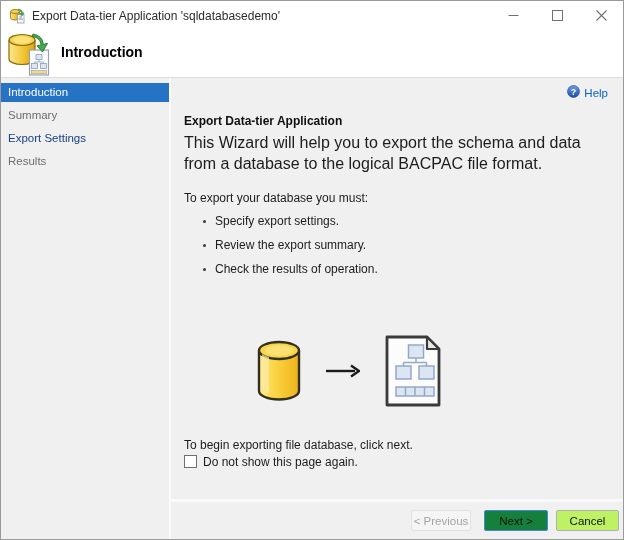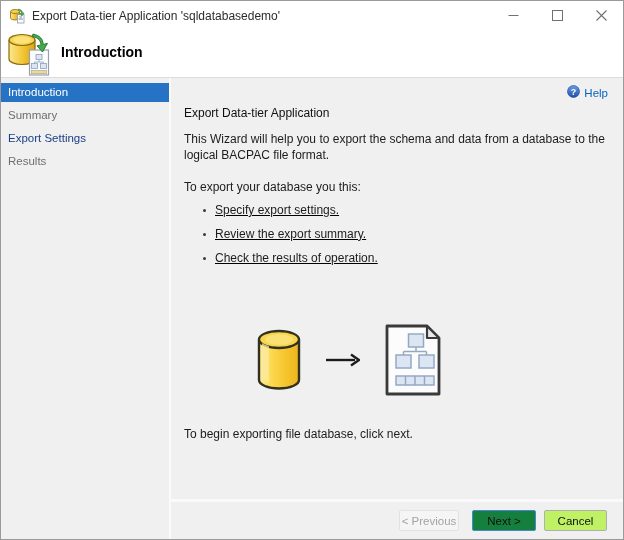--- a/index.html
+++ b/index.html
@@ -33,39 +33,39 @@
   .side-item.active { background:#2672c4; color:#fff; }
   .side-item.link { color:#1b3f87; }
   .vsep { flex:0 0 2px; background:#fafafa; }
   .right { flex:1; display:flex; flex-direction:column; min-width:0; }
   .content { flex:1; background:#f0f0f0; position:relative; padding-left:13px; overflow:hidden; }
   .hsep { flex:0 0 3px; background:#fafafa; }
 
   .help-link { position:absolute; top:7px; right:15px; display:flex; align-items:center;
     gap:4px; font-size:11.5px; color:#0563c1; cursor:pointer; }
 
-  .heading { margin-top:28px; font-size:12px; font-weight:normal; color:#101010; }
-  .intro { margin-top:12px; font-size:12px; color:#1c1c1c; max-width:425px; line-height:1.33; }
+  .heading { margin-top:36px; font-size:12px; font-weight:bold; color:#101010; }
+  .intro { margin-top:4px; font-size:16px; color:#1c1c1c; max-width:425px; line-height:1.33; }
   .list-intro { margin-top:16px; font-size:12px; color:#1c1c1c; }
-  ul.bullets { list-style:none; margin-top:9px; padding-left:31px;text-decoration:underline; }
+  ul.bullets { list-style:none; margin-top:9px; padding-left:31px; }
   ul.bullets li { font-size:12px; color:#1c1c1c; margin-bottom:10px; position:relative; }
   ul.bullets li::before { content:""; position:absolute; left:-12px; top:6px;
     width:3px; height:3px; background:#3a3a3a; border-radius:50%; }
 
   .illustration { margin:58px 0 0 72px; display:flex; align-items:center; width:max-content; }
   .arrow-wrap { margin:0 24px; }
 
   .footer-note { margin-top:26px; font-size:12px; color:#1c1c1c; }
   .checkbox-row { margin-top:3px; display:flex; align-items:center; gap:6px; }
   .checkbox { width:13px; height:13px; border:1px solid #707070; background:#fff; cursor:pointer; }
   .checkbox-label { font-size:12px; color:#1c1c1c; cursor:default; }
 
   
   .buttonbar { flex:0 0 37px; background:#f0f0f0; display:flex; align-items:center;
-    justify-content:flex-end; padding-right:16px; }
+    justify-content:flex-end; padding-right:4px; }
   .btn { height:21px; font-size:11.5px; font-family:"Liberation Sans", sans-serif;
     border-radius:2px; display:flex; align-items:center; justify-content:center; cursor:default; }
   .btn-prev { min-width:60px; background:#f5f5f5; border:1px solid #e2e2e2; color:#a3a3a3;
     margin-right:13px; }
   .btn-next { min-width:64px; background:#15803d; border:1px solid #4288d5; color:#101010;
     margin-right:8px; }
   .btn-cancel { min-width:63px; background:#bef264; border:1px solid #afafaf; color:#101010; }
 </style>
 </head>
 <body>
@@ -170,21 +170,21 @@
               </defs>
               <circle cx="6.5" cy="6.5" r="6" fill="url(#qg)" stroke="#1b448c" stroke-width="0.6"></circle>
               <text x="6.5" y="9.6" text-anchor="middle" font-size="9" font-weight="bold" fill="#fff" font-family="Liberation Sans, sans-serif">?</text>
             </svg>
           </span>
           <span>Help</span>
         </div>
 
         <div class="heading">Export Data-tier Application</div>
         <div class="intro">This Wizard will help you to export the schema and data from a database to the logical BACPAC file format.</div>
-        <div class="list-intro">To export your database you this:</div>
+        <div class="list-intro">To export your database you must:</div>
 
         <ul class="bullets">
           <li>Specify export settings.</li>
           <li>Review the export summary.</li>
           <li>Check the results of operation.</li>
         </ul>
 
         <div class="illustration">
           <span>
             <svg width="46" height="62" viewBox="0 0 46 62">
@@ -221,20 +221,24 @@
               <rect x="35" y="32" width="15" height="13" fill="#dce6f3" stroke="#94a8c6" stroke-width="1.5"></rect>
               <rect x="12" y="53" width="38" height="9" fill="#dce6f3" stroke="#94a8c6" stroke-width="1.5"></rect>
               <line x1="21.5" y1="53" x2="21.5" y2="62" stroke="#94a8c6" stroke-width="1.5"></line>
               <line x1="31" y1="53" x2="31" y2="62" stroke="#94a8c6" stroke-width="1.5"></line>
               <line x1="40.5" y1="53" x2="40.5" y2="62" stroke="#94a8c6" stroke-width="1.5"></line>
             </svg>
           </span>
         </div>
 
         <div class="footer-note">To begin exporting file database, click next.</div>
+        <div class="checkbox-row">
+          <span class="checkbox" role="checkbox" aria-checked="false"></span>
+          <span class="checkbox-label">Do not show this page again.</span>
+        </div>
       </div>
 
       <div class="hsep"></div>
 
       <div class="buttonbar">
         <button class="btn btn-prev" disabled="">&lt; Previous</button>
         <button class="btn btn-next">Next &gt;</button>
         <button class="btn btn-cancel">Cancel</button>
       </div>
     </div>

